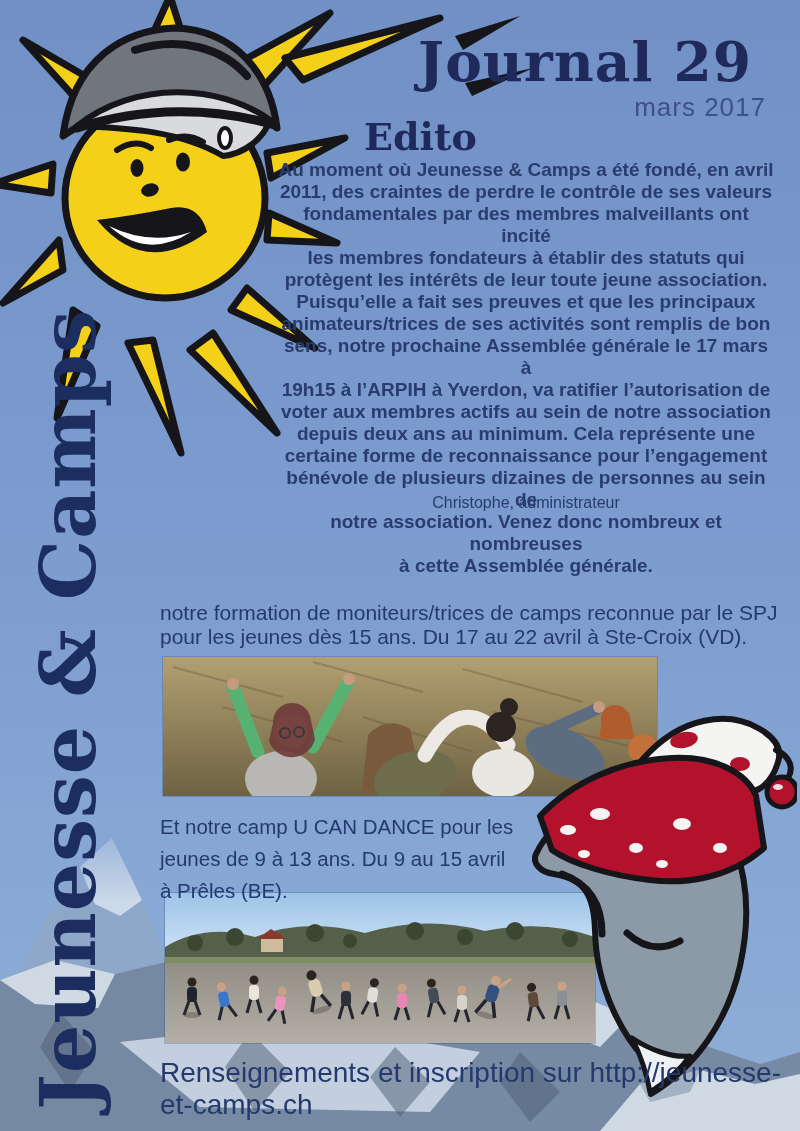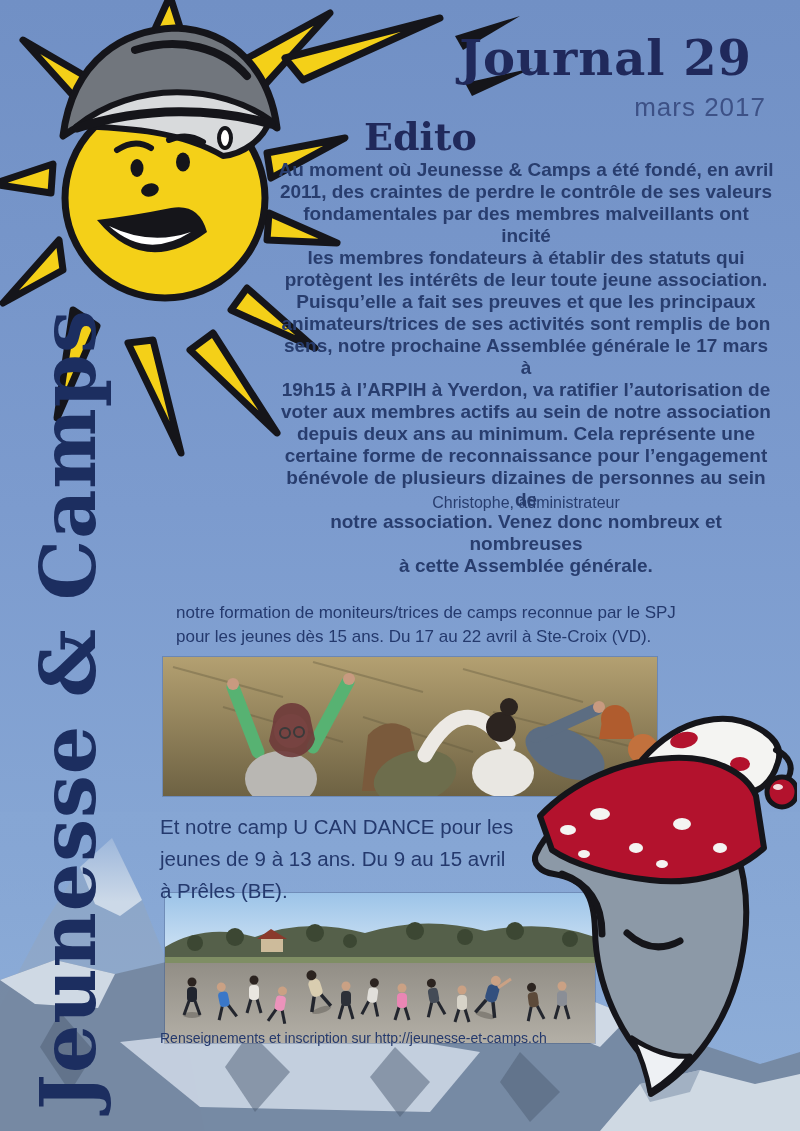--- a/index.html
+++ b/index.html
@@ -6,36 +6,36 @@
   .page{
     position:relative;
     width:800px;height:1131px;
     overflow:hidden;
     background:linear-gradient(180deg,#7190c5 0%,#7c9bce 45%,#86a6d4 75%,#8fafd9 100%);
     font-family:"Liberation Sans",sans-serif;
   }
   .abs{position:absolute;}
   
   .display{font-family:"DejaVu Serif",serif;font-weight:700;color:#20295b;}
-  .journal-title{right:48px;top:34px;font-size:48px;line-height:1;letter-spacing:1px;z-index:6;}
+  .journal-title{right:48px;top:34px;font-size:55px;line-height:1;letter-spacing:1px;z-index:6;}
   .issue-date{right:34px;top:92px;font-size:26px;color:#3d5186;letter-spacing:1px;z-index:6;}
   .edito-heading{left:356px;top:118px;font-size:38px;line-height:1;z-index:6;margin-left:8px;}
   .edito-body{
     left:278px;top:159px;width:496px;
     font-size:19px;line-height:22px;text-align:center;
     color:#283d6e;white-space:pre-line;z-index:6;font-weight:bold;
   }
   .edito-signature{left:278px;top:494px;width:496px;text-align:center;
     font-size:16px;color:#283d6e;z-index:6;}
   .places-heading{left:159px;top:556px;font-size:37px;line-height:1;letter-spacing:-0.5px;color:#1b2a5e;z-index:6;}
-  .formation-text{left:176px;top:601px;width:620px;font-size:17px;line-height:24px;
+  .formation-text{left:160px;top:601px;width:620px;font-size:21px;line-height:24px;
     color:#24396d;white-space:pre-line;z-index:6;}
   .camp-text{left:160px;top:811px;width:400px;font-size:20.5px;line-height:32px;
     color:#24396d;white-space:pre-line;z-index:6;}
-  .footer-info{left:160px;top:1030px;font-size:14px;color:#24396d;z-index:6;}
+  .footer-info{left:160px;top:1057px;font-size:28px;color:#24396d;z-index:6;}
   .footer-info a,.footer-info .url{color:#24396d;text-decoration:none;}
   .vertical-title{
     left:24px;top:1110px;width:810px;
     transform:rotate(-90deg);transform-origin:0 0;
     font-family:"DejaVu Serif",serif;font-weight:700;
     font-size:76px;letter-spacing:1px;color:#1c2e60;
     z-index:5;white-space:nowrap;
   }
   
   .mountain{left:0;top:812px;z-index:1;}

